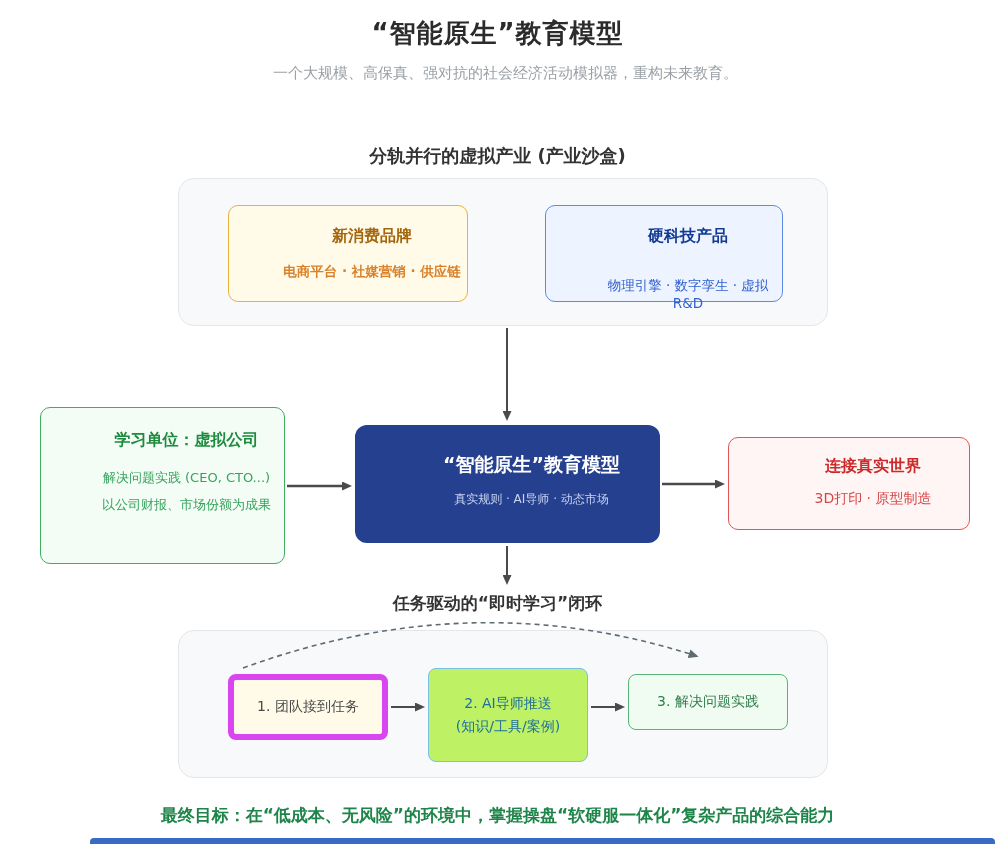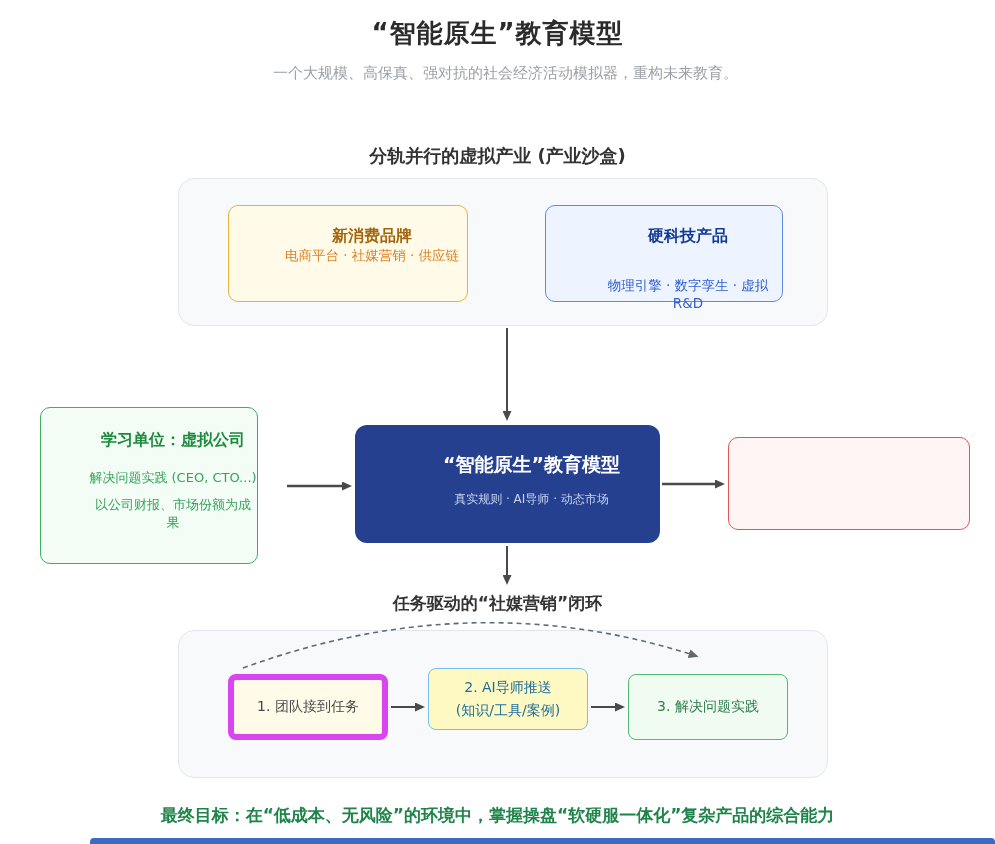--- a/index.html
+++ b/index.html
@@ -22,45 +22,45 @@
   }
   .panel-sandbox{left:178px;top:178px;width:650px;height:148px;}
   .panel-loop{left:178px;top:630px;width:650px;height:148px;}
 
   .card{border-radius:10px;text-align:center;padding-left:48px;}
   .card-title{font-weight:bold;font-size:16px;}
   .card-desc{font-size:13.5px;}
 
   .card-consumer{left:228px;top:205px;width:240px;height:97px;background:#fffbe8;border:1px solid #e8b339;}
   .card-consumer .card-title{margin-top:20px;color:#a3660d;}
-  .card-consumer .card-desc{color:#d9822b;}
+  .card-consumer .card-desc{margin-top:16px;color:#d9822b;font-weight:bold;}
 
   .card-tech{left:545px;top:205px;width:238px;height:97px;background:#eef4ff;border:1px solid #5c8ae6;}
   .card-tech .card-title{margin-top:20px;color:#123a93;}
   .card-tech .card-desc{margin-top:30px;color:#2f5fd0;}
 
   .card-center{left:355px;top:425px;width:305px;height:118px;background:#25408f;border-radius:12px;}
   .card-center .card-title{margin-top:27px;color:#ffffff;font-size:19px;}
   .card-center .card-desc{margin-top:13px;color:#c7d3f2;font-size:12px;}
 
-  .card-learn{left:40px;top:407px;width:218px;height:157px;background:#f3fcf5;border:1px solid #3fae5e;}
+  .card-learn{left:40px;top:407px;width:245px;height:157px;background:#f3fcf5;border:1px solid #3fae5e;}
   .card-learn .card-title{margin-top:22px;color:#1d8a3e;}
   .card-learn .card-line{font-size:13px;color:#36a35c;}
   .card-learn .line1{margin-top:18px;}
   .card-learn .line2{margin-top:9px;}
 
   .card-real{left:728px;top:437px;width:242px;height:93px;background:#fff5f5;border:1px solid #e25555;}
   .card-real .card-title{margin-top:18px;color:#cc2a2a;}
   .card-real .card-desc{margin-top:13px;color:#d64545;font-size:14px;}
 
   .step{display:flex;flex-direction:column;align-items:center;justify-content:center;border-radius:8px;font-size:14px;}
   .card-step1{left:228px;top:674px;width:160px;height:66px;background:#fffbe8;border:6px solid #d946ef;color:#4a4a4a;}
-  .card-step2{left:428px;top:668px;width:160px;height:62px;background:#fef9c3;border:1px solid #79c1e4;color:#1f6f9a;}
+  .card-step2{left:428px;top:668px;width:160px;height:94px;background:#bef264;border:1px solid #79c1e4;color:#1f6f9a;}
   .card-step2 .step-sub{font-size:14px;margin-top:5px;}
-  .card-step3{left:628px;top:674px;width:160px;height:66px;background:#f0fbf2;border:1px solid #57b576;color:#2f7d4a;}
+  .card-step3{left:628px;top:674px;width:160px;height:56px;background:#f0fbf2;border:1px solid #57b576;color:#2f7d4a;}
 
   .footer-goal{top:804px;font-size:17px;font-weight:bold;color:#1e8449;}
 
   .bottom-bar{left:90px;top:838px;width:905px;height:6px;background:#3a6bc4;border-radius:4px 4px 0 0;}
 
   .arrow-layer{left:0;top:0;width:995px;height:844px;pointer-events:none;}
 </style>
 </head>
 <body>
 
@@ -86,23 +86,25 @@
   <div class="card-line line1">解决问题实践 (CEO, CTO...)</div>
   <div class="card-line line2">以公司财报、市场份额为成果</div>
 </div>
 
 <div class="abs card card-center">
   <div class="card-title">“智能原生”教育模型</div>
   <div class="card-desc">真实规则 · AI导师 · 动态市场</div>
 </div>
 
 <div class="abs card card-real">
+  <div class="card-title">连接真实世界</div>
+  <div class="card-desc">3D打印 · 原型制造</div>
 </div>
 
-<div class="abs center-text sec-heading heading-loop">任务驱动的“社媒营销”闭环</div>
+<div class="abs center-text sec-heading heading-loop">任务驱动的“即时学习”闭环</div>
 
 <div class="abs panel panel-loop"></div>
 
 <div class="abs step card-step1">
   <div>1. 团队接到任务</div>
 </div>
 
 <div class="abs step card-step2">
   <div>2. AI导师推送</div>
   <div class="step-sub">(知识/工具/案例)</div>

